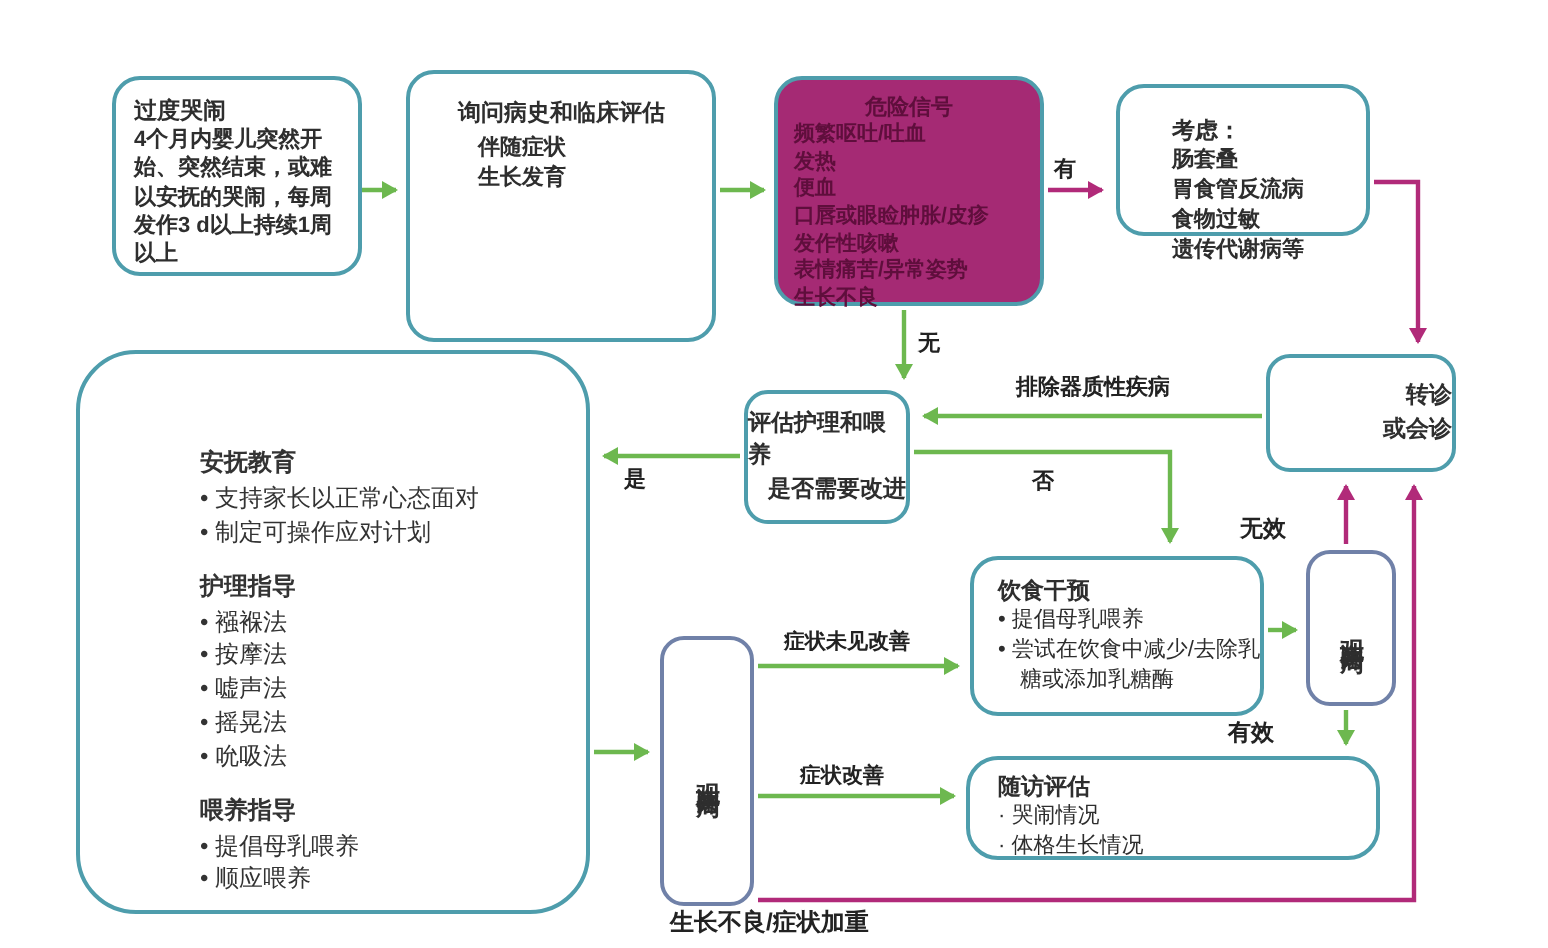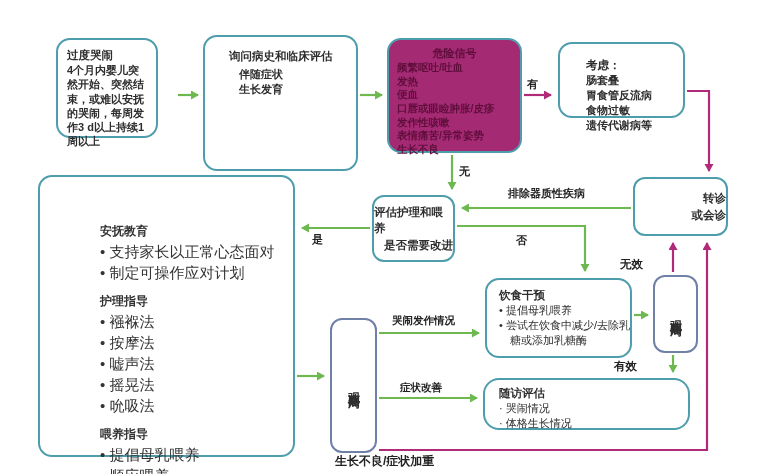--- a/index.html
+++ b/index.html
@@ -6,24 +6,24 @@
   #canvas{
     position:relative;width:774px;height:474px;background:#fff;overflow:hidden;
     font-family:"Liberation Sans","DejaVu Sans",sans-serif;color:#333;
   }
   .box{position:absolute;background:#fff;border:2px solid #4e9dac;border-radius:14px;
        box-sizing:border-box;z-index:2;}
   .box .title{font-weight:700;font-size:11.5px;color:#2e2e2e;}
   .body-text{font-size:11px;line-height:1.3;color:#2e2e2e;font-weight:600;}
   .items .item{font-size:11px;line-height:1.35;color:#2e2e2e;font-weight:600;}
   
-  .bigbox{border-radius:14px;}
+  .bigbox{border-radius:30px;}
   .bigbox .sec{margin-bottom:10px;}
   .bigbox .sec-title{font-weight:700;font-size:12px;margin-bottom:1px;}
-  .bigbox .blist .item{font-size:15px;line-height:1.4;font-weight:400;
+  .bigbox .blist .item{font-size:12px;line-height:1.4;font-weight:400;
         padding-left:12px;text-indent:-12px;}
   .bigbox .blist .item::before{content:"• ";}
   
   .danger{background:#a52a74;border:2px solid #4e9dac;color:#5f0e3c;}
   .danger .title{color:#5f0e3c;text-align:center;font-size:11px;}
   .danger .items .item{color:#5f0e3c;font-size:10.5px;line-height:1.3;font-weight:700;}
   
   .vbox{border:2px solid #7081a8;border-radius:12px;display:flex;
         align-items:center;justify-content:center;}
   .vtext{writing-mode:vertical-rl;text-orientation:upright;font-weight:700;
@@ -70,21 +70,21 @@
       <path d="M673,355 V372" marker-end="url(#ag)"></path>
     </g>
     <g stroke="#b12a79" stroke-width="2.2" fill="none">
       <path d="M524,95 H551" marker-end="url(#am)"></path>
       <path d="M687,91 H709 V171" marker-end="url(#am)"></path>
       <path d="M673,272 V243" marker-end="url(#am)"></path>
       <path d="M379,450 H707 V243" marker-end="url(#am)"></path>
     </g>
   </svg>
 
-  <div class="box" style="left:56px;top:38px;width:102px;height:100px;padding:8px 9px;">
+  <div class="box" style="left:56px;top:38px;width:125px;height:100px;padding:8px 9px;">
     <div class="title">过度哭闹</div>
     <div class="body-text">4个月内婴儿突然开始、突然结束，或难以安抚的哭闹，每周发作3 d以上持续1周以上</div>
   </div>
 
   <div class="box" style="left:203px;top:35px;width:155px;height:136px;padding:12px 0 0 24px;">
     <div class="title">询问病史和临床评估</div>
     <div class="items" style="padding-left:10px;margin-top:3px;">
         <div class="item">伴随症状</div>
         <div class="item">生长发育</div>
       </div>
@@ -172,19 +172,19 @@
         <div class="item">哭闹情况</div>
         <div class="item">体格生长情况</div>
       </div>
   </div>
 
   <div class="lbl" style="left:527px;top:77px;">有</div>
   <div class="lbl" style="left:459px;top:164px;">无</div>
   <div class="lbl" style="left:508px;top:186px;">排除器质性疾病</div>
   <div class="lbl" style="left:312px;top:232px;">是</div>
   <div class="lbl" style="left:516px;top:233px;">否</div>
-  <div class="lbl" style="left:392px;top:314px;font-size:10.5px;">哭闹发作情况</div>
+  <div class="lbl" style="left:392px;top:314px;font-size:10.5px;">症状未见改善</div>
   <div class="lbl" style="left:400px;top:381px;font-size:10.5px;">症状改善</div>
   <div class="lbl bold" style="left:620px;top:257px;">无效</div>
   <div class="lbl bold" style="left:614px;top:359px;">有效</div>
   <div class="lbl bold" style="left:335px;top:453px;font-size:12px;">生长不良/症状加重</div>
 
 </div>
 
 </body></html>

